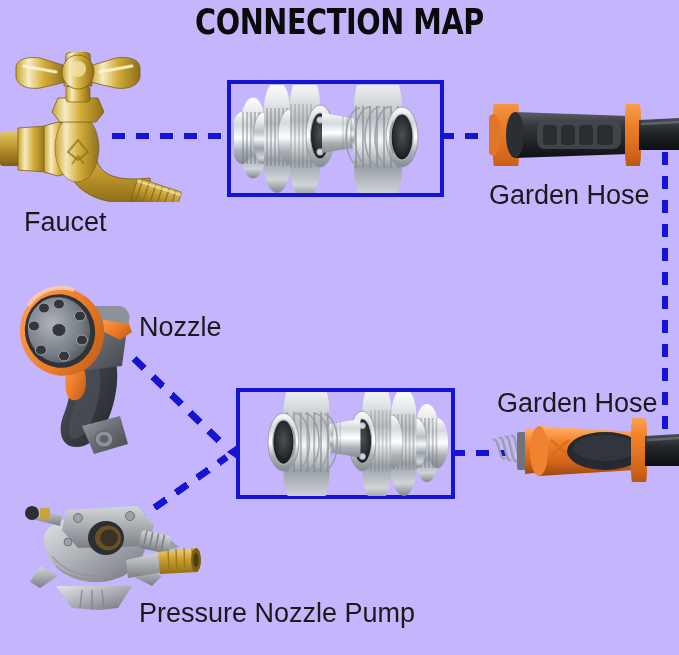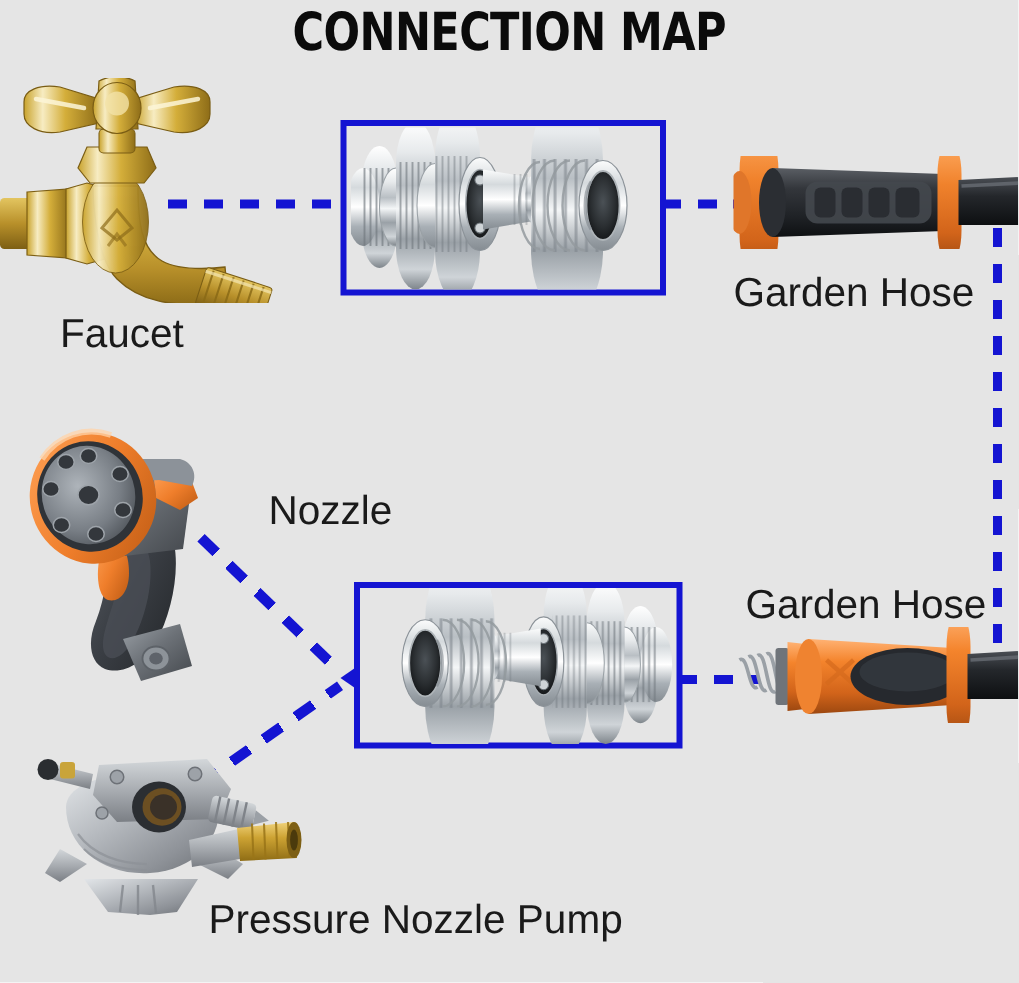--- a/index.html
+++ b/index.html
@@ -8,21 +8,21 @@
     padding: 0;
     background: #ffffff;
   }
   body {
     font-family: "Liberation Sans", sans-serif;
   }
   #canvas {
     position: relative;
     width: 679px;
     height: 655px;
-    background: #e5e5e5;
+    background: #c4b5fd;
     overflow: hidden;
   }
   
   #title {
     position: absolute;
     left: 0;
     top: 2px;
     width: 679px;
     text-align: center;
     font-family: "DejaVu Sans", sans-serif;
@@ -164,21 +164,21 @@
           <line x1="12" y1="1" x2="12" y2="25"></line>
           <line x1="19" y1="1" x2="19" y2="25"></line>
           <line x1="26" y1="1" x2="26" y2="25"></line>
           <line x1="33" y1="1" x2="33" y2="25"></line>
           <line x1="40" y1="1" x2="40" y2="25"></line>
         </g>
         <path d="M0 3 L46 3" stroke="#f5e7b4" stroke-width="2" opacity="0.7"></path>
       </g>
     </svg>
   </div>
-  <div class="label" style="left:40px; top:207px;">Faucet</div>
+  <div class="label" style="left:24px; top:207px;">Faucet</div>
 
   <div class="art" style="left:234px; top:85px; width:204px; height:108px;">
     <svg width="204" height="108" viewBox="0 0 204 108">
       <defs>
         <linearGradient id="chrome" x1="0" y1="0" x2="0" y2="1">
           <stop offset="0%" stop-color="#ffffff"></stop>
           <stop offset="18%" stop-color="#e7eaec"></stop>
           <stop offset="38%" stop-color="#b9bfc4"></stop>
           <stop offset="52%" stop-color="#f4f6f7"></stop>
           <stop offset="70%" stop-color="#9aa1a7"></stop>
@@ -354,21 +354,21 @@
         <ellipse cx="48" cy="80" rx="5.5" ry="5"></ellipse>
         <ellipse cx="25" cy="74" rx="5.5" ry="5"></ellipse>
         <ellipse cx="18" cy="50" rx="5.5" ry="5"></ellipse>
         <ellipse cx="28" cy="32" rx="5.5" ry="5"></ellipse>
         <ellipse cx="43" cy="54" rx="7" ry="6.5"></ellipse>
       </g>
 
       <path d="M12 30 A40 42 0 0 1 58 14" stroke="#ffd3a8" stroke-width="4" fill="none" opacity="0.75"></path>
     </svg>
   </div>
-  <div class="label" style="left:139px; top:325px;margin-left:40px;">Nozzle</div>
+  <div class="label" style="left:139px; top:312px;">Nozzle</div>
 
   <div class="art" style="left:245px; top:392px; width:204px; height:104px; transform: scaleX(-1);">
     <svg width="204" height="104" viewBox="0 0 204 108">
 
       <g transform="translate(0,8)">
         <path d="M8 20 L8 70 A12 26 0 0 0 30 70 L30 20 A12 26 0 0 0 8 20 Z" fill="url(#chrome)"></path>
         <ellipse cx="8" cy="45" rx="11" ry="26" fill="url(#chrome2)"></ellipse>
         <rect x="8" y="19" width="22" height="52" fill="url(#knurl)" opacity="0.85"></rect>
         <ellipse cx="30" cy="45" rx="11" ry="26" fill="url(#chrome)" stroke="#9aa1a6" stroke-width="0.7"></ellipse>
       </g>

